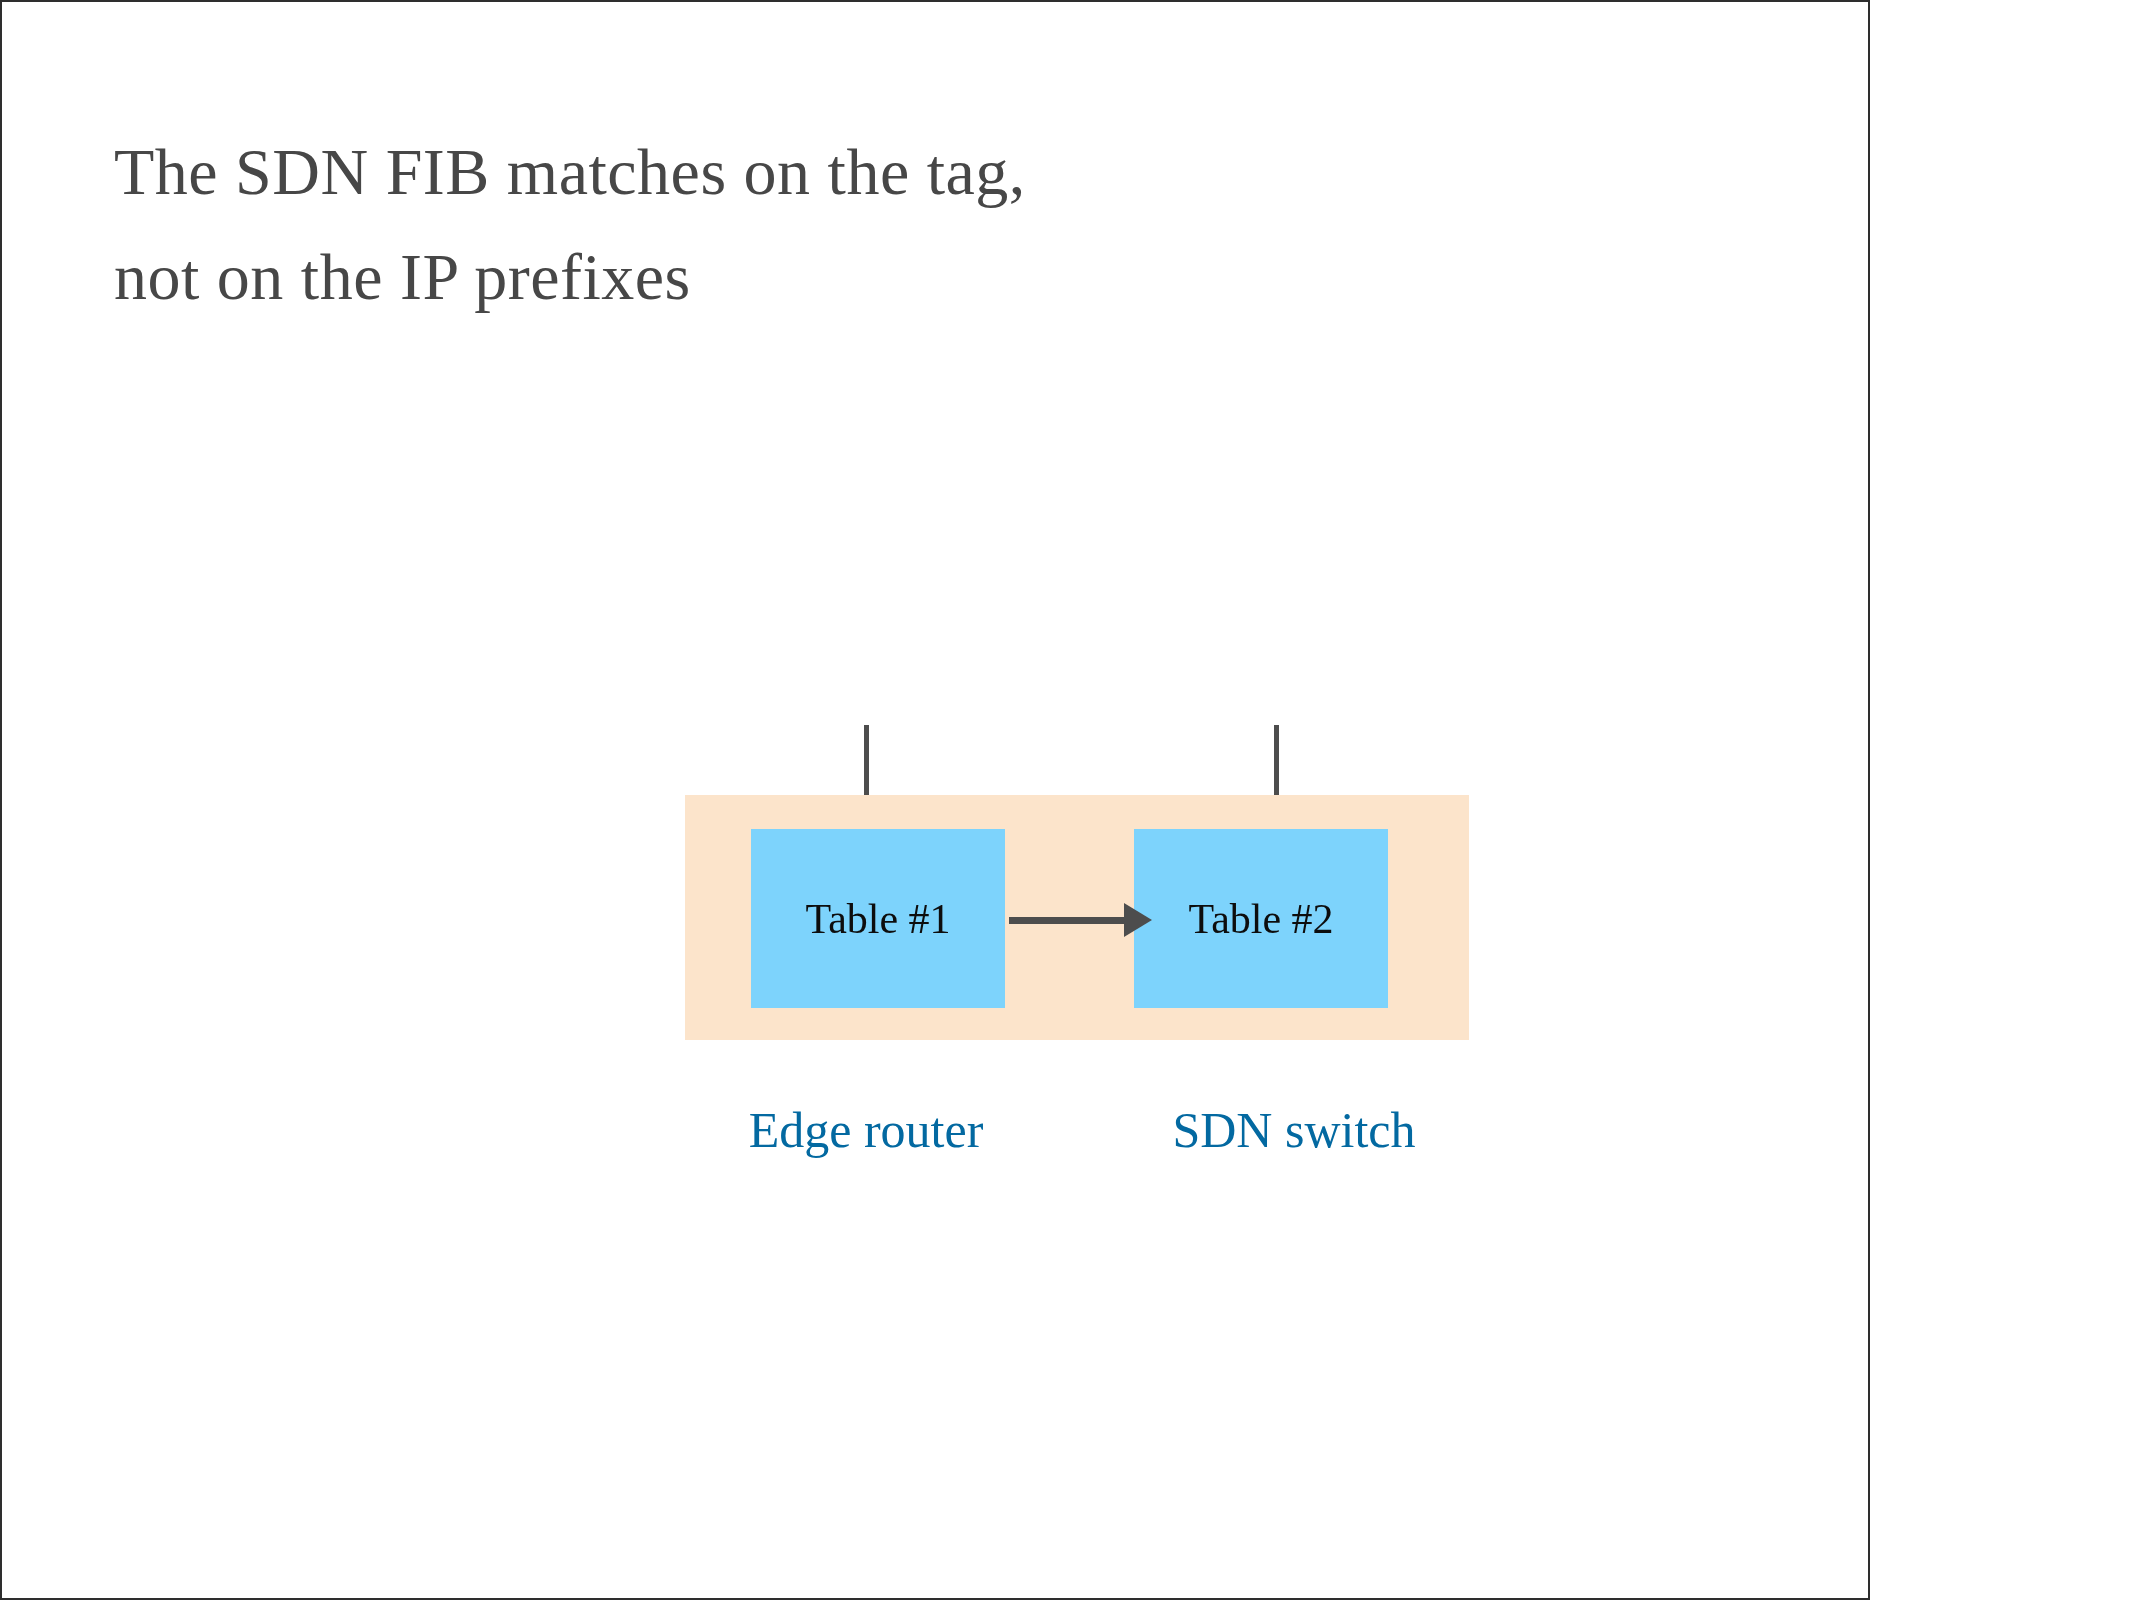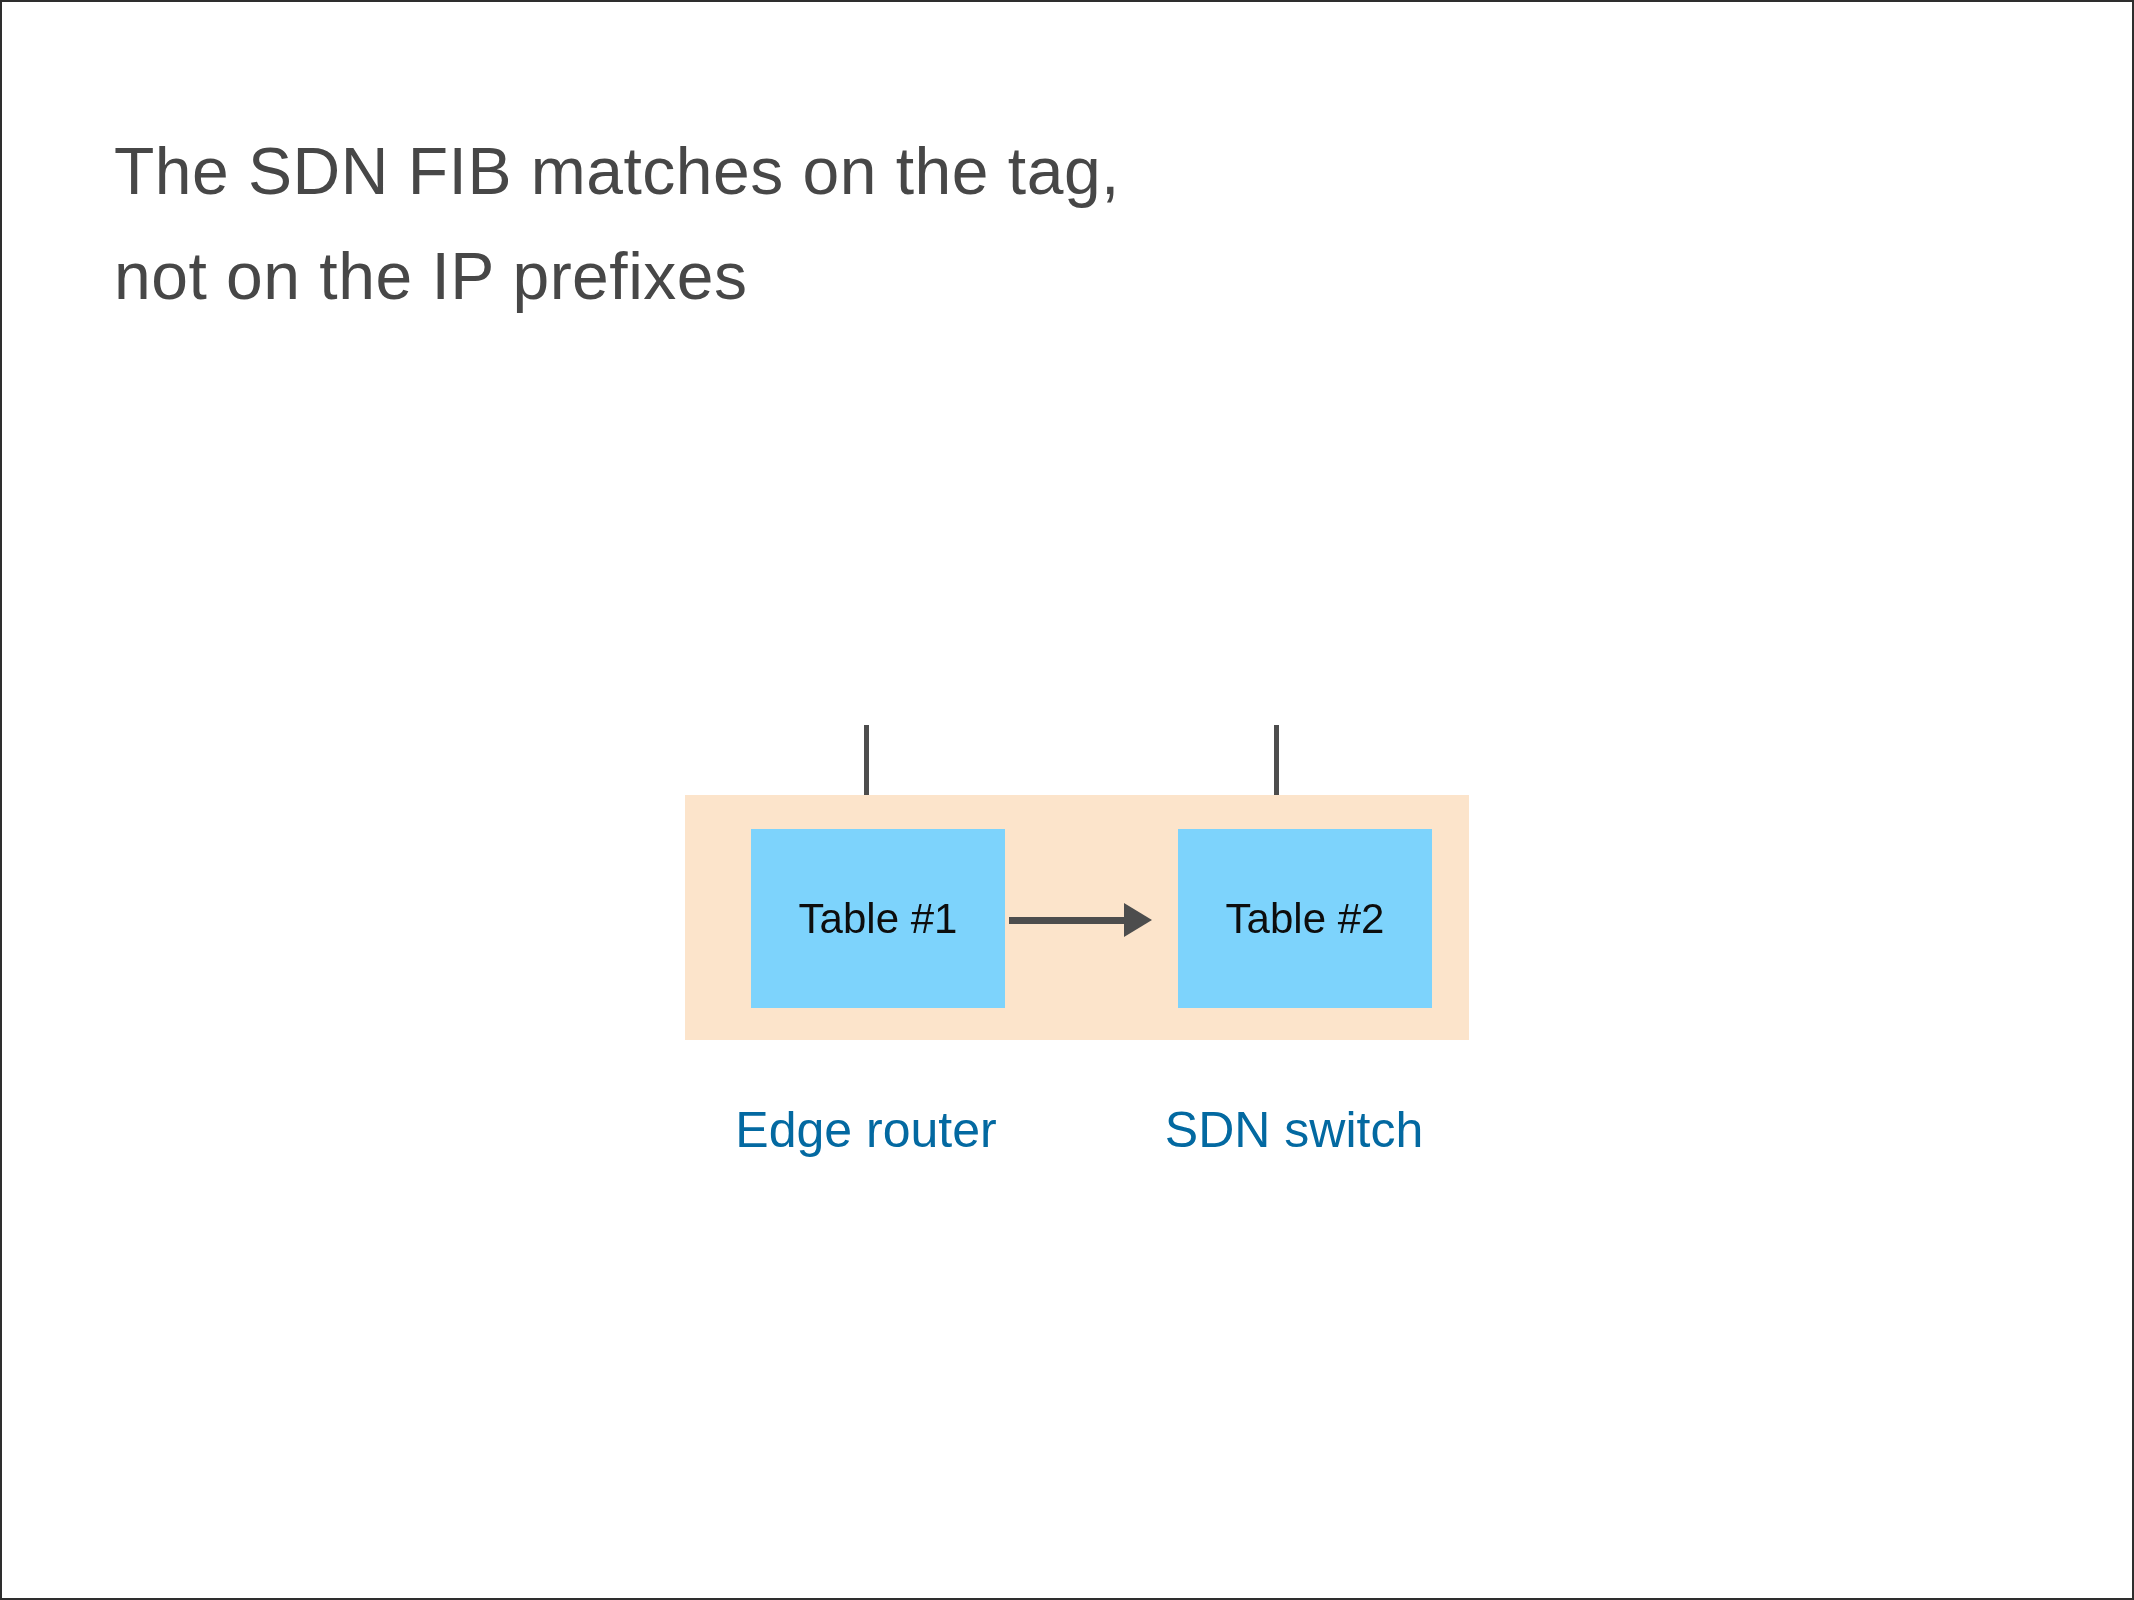--- a/index.html
+++ b/index.html
@@ -3,26 +3,27 @@
 <meta charset="utf-8">
 <style>
   html, body {
     margin: 0;
     padding: 0;
     background: #ffffff;
     font-family: "Liberation Sans", sans-serif;
   }
   .slide {
     position: relative;
-    width: 2134px;
+    width: 1870px;
     height: 1600px;
     background: #ffffff;
     border: 2px solid #2e2e2e;
     box-sizing: border-box;
     overflow: hidden;
+    font-family: Liberation Serif, serif;
   }
   .slide-title {
     position: absolute;
     left: 112px;
     top: 117px;
     font-size: 66px;
     line-height: 105px;
     font-weight: 400;
     color: #474747;
     letter-spacing: 0.5px;
@@ -63,21 +64,21 @@
     height: 179px;
     background: #7dd3fc;
     display: flex;
     align-items: center;
     justify-content: center;
     font-size: 42px;
     color: #0d0d0d;
     white-space: nowrap;
   }
   .table-box-1 { left: 749px; }
-  .table-box-2 { left: 1176px; }
+  .table-box-2 { left: 1132px; }
   .flow-arrow {
     position: absolute;
     left: 1007px;
     top: 898px;
     width: 143px;
     height: 40px;
   }
   .arrow-shaft {
     position: absolute;
     left: 0;

